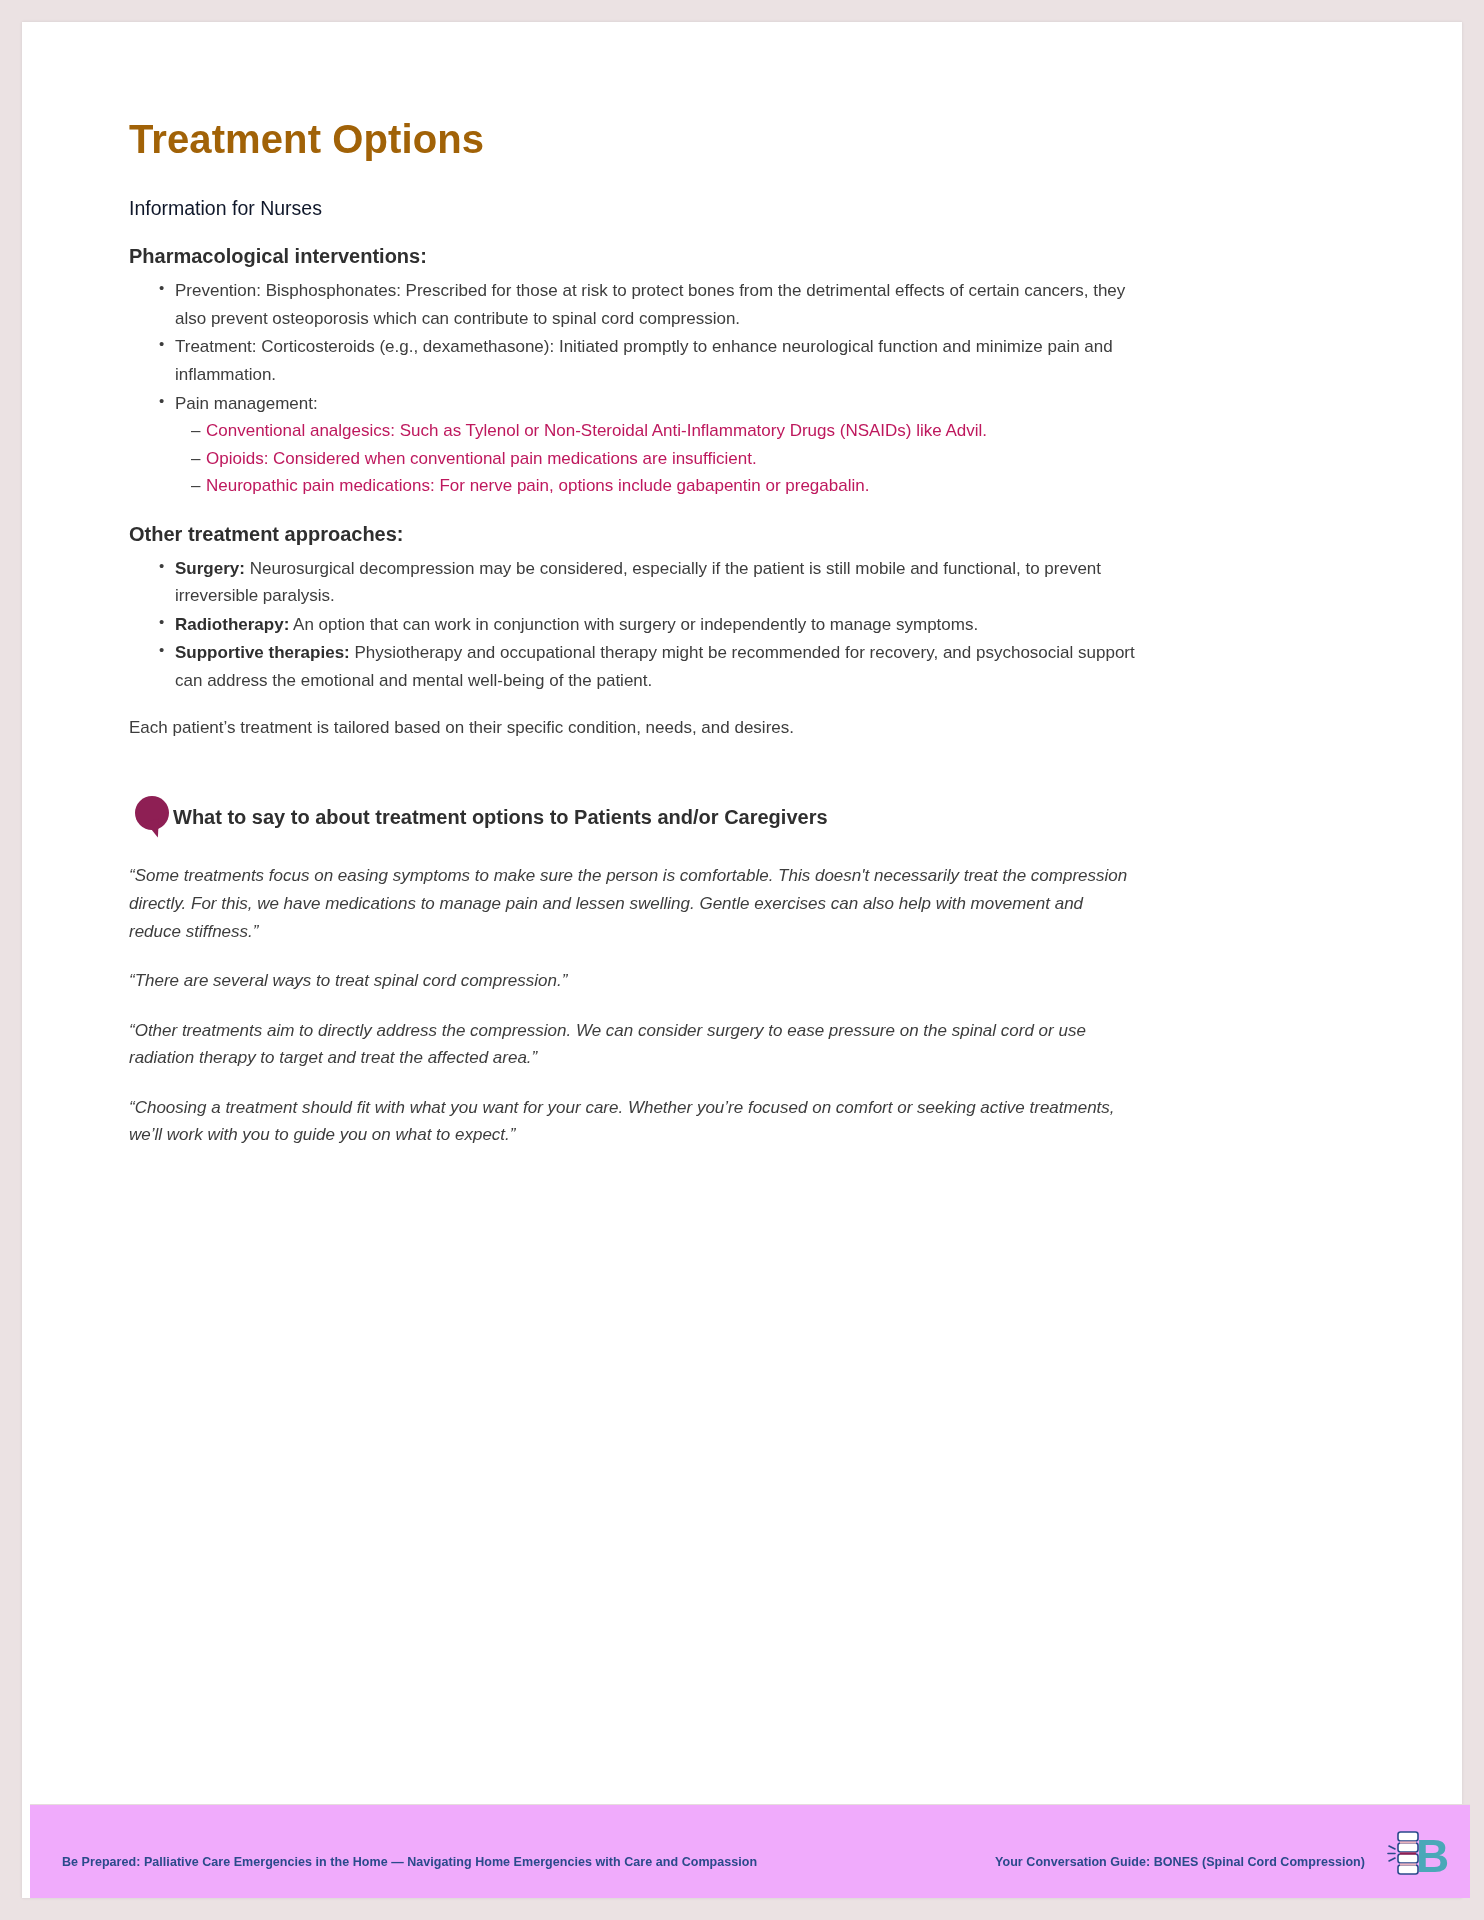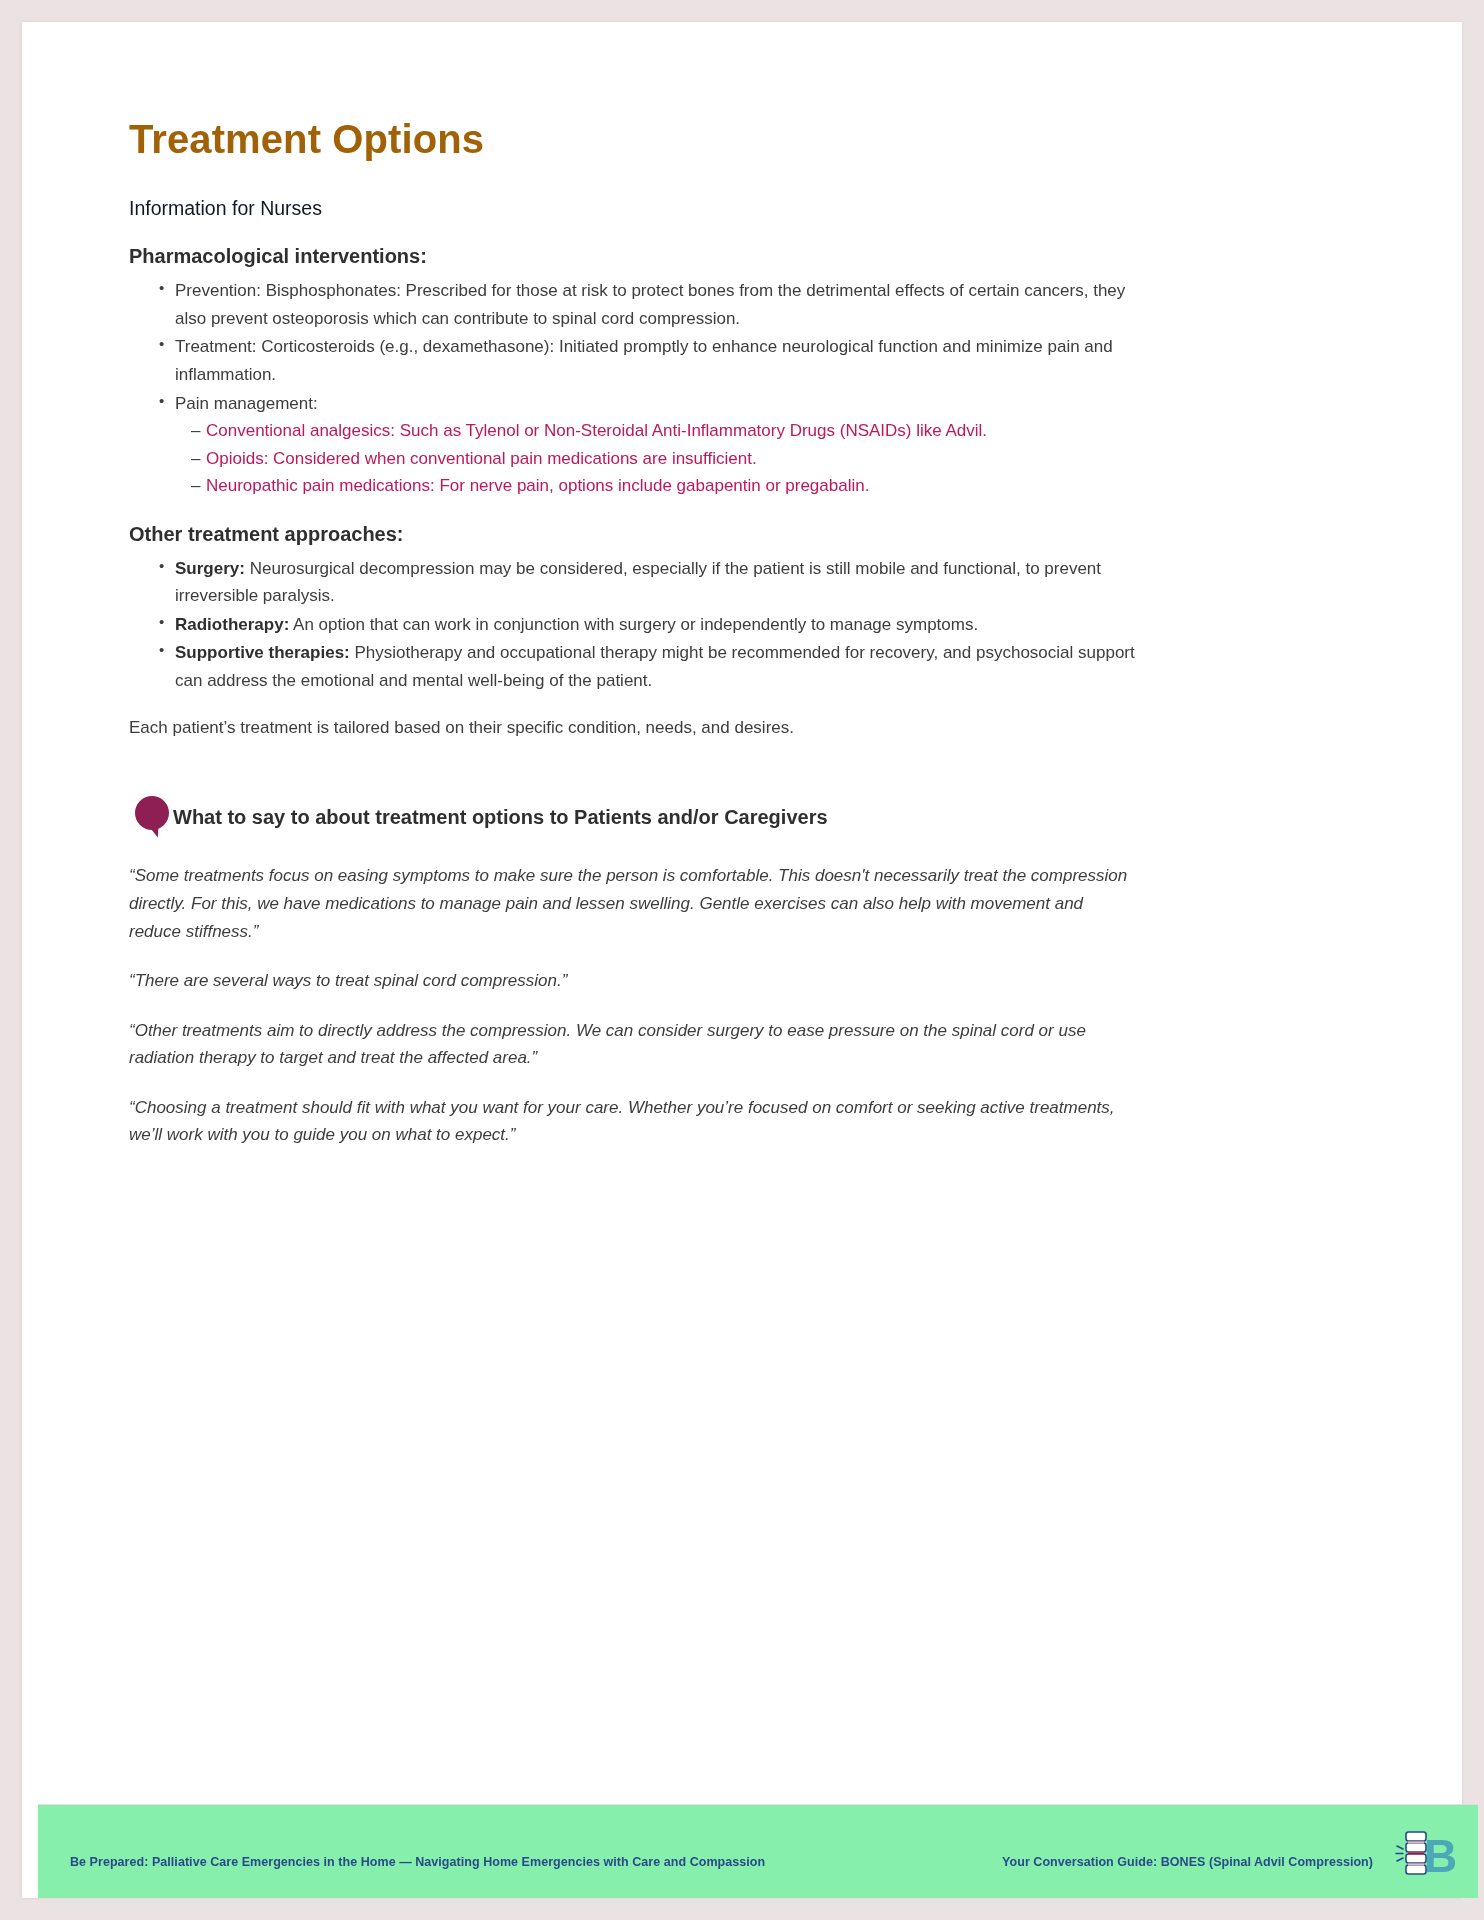--- a/index.html
+++ b/index.html
@@ -158,25 +158,25 @@
   .quote-para {
     color: #3d3d3d;
     font-size: 17px;
     font-style: italic;
     line-height: 1.62;
     margin: 0 0 22px 0;
   }
 
   #footer {
     position: absolute;
-    left: 38px;
+    left: 30px;
     bottom: 22px;
     width: 1440px;
     height: 93px;
-    background: #86efac;
+    background: #f0abfc;
     border-top: 1px solid #e6dcdd;
     text-align: right;
   }
   .footer-left {
     position: absolute;
     left: 32px;
     top: 50px;
     color: #2a4a8b;
     font-size: 12.5px;
     font-weight: bold;
@@ -266,21 +266,21 @@
       <p class="quote-para">“Other treatments aim to directly address the compression. We can consider surgery to ease pressure on the spinal cord or use radiation therapy to target and treat the affected area.”</p>
       <p class="quote-para">“Choosing a treatment should fit with what you want for your care. Whether you’re focused on comfort or seeking active treatments, we’ll work with you to guide you on what to expect.”</p>
     </div>
 
   </div>
 
 </div>
 
 <div id="footer">
   <span class="footer-left">Be Prepared: Palliative Care Emergencies in the Home — Navigating Home Emergencies with Care and Compassion</span>
-  <span class="footer-right">Your Conversation Guide: BONES (Spinal Advil Compression)</span>
+  <span class="footer-right">Your Conversation Guide: BONES (Spinal Cord Compression)</span>
   <span class="footer-logo">
     <svg width="76" height="56" viewBox="0 0 76 56" xmlns="http://www.w3.org/2000/svg">
 
       <text x="40" y="45" font-family="Liberation Sans, sans-serif" font-size="46" font-weight="bold" fill="#4aa8b8">B</text>
 
       <g stroke="#2a4a8b" stroke-width="1.6" fill="#ffffff">
         <rect x="22" y="5" width="20" height="9" rx="2.5"></rect>
         <rect x="22" y="16" width="20" height="9" rx="2.5"></rect>
         <rect x="22" y="27" width="20" height="9" rx="2.5"></rect>
         <rect x="22" y="38" width="20" height="9" rx="2.5"></rect>

